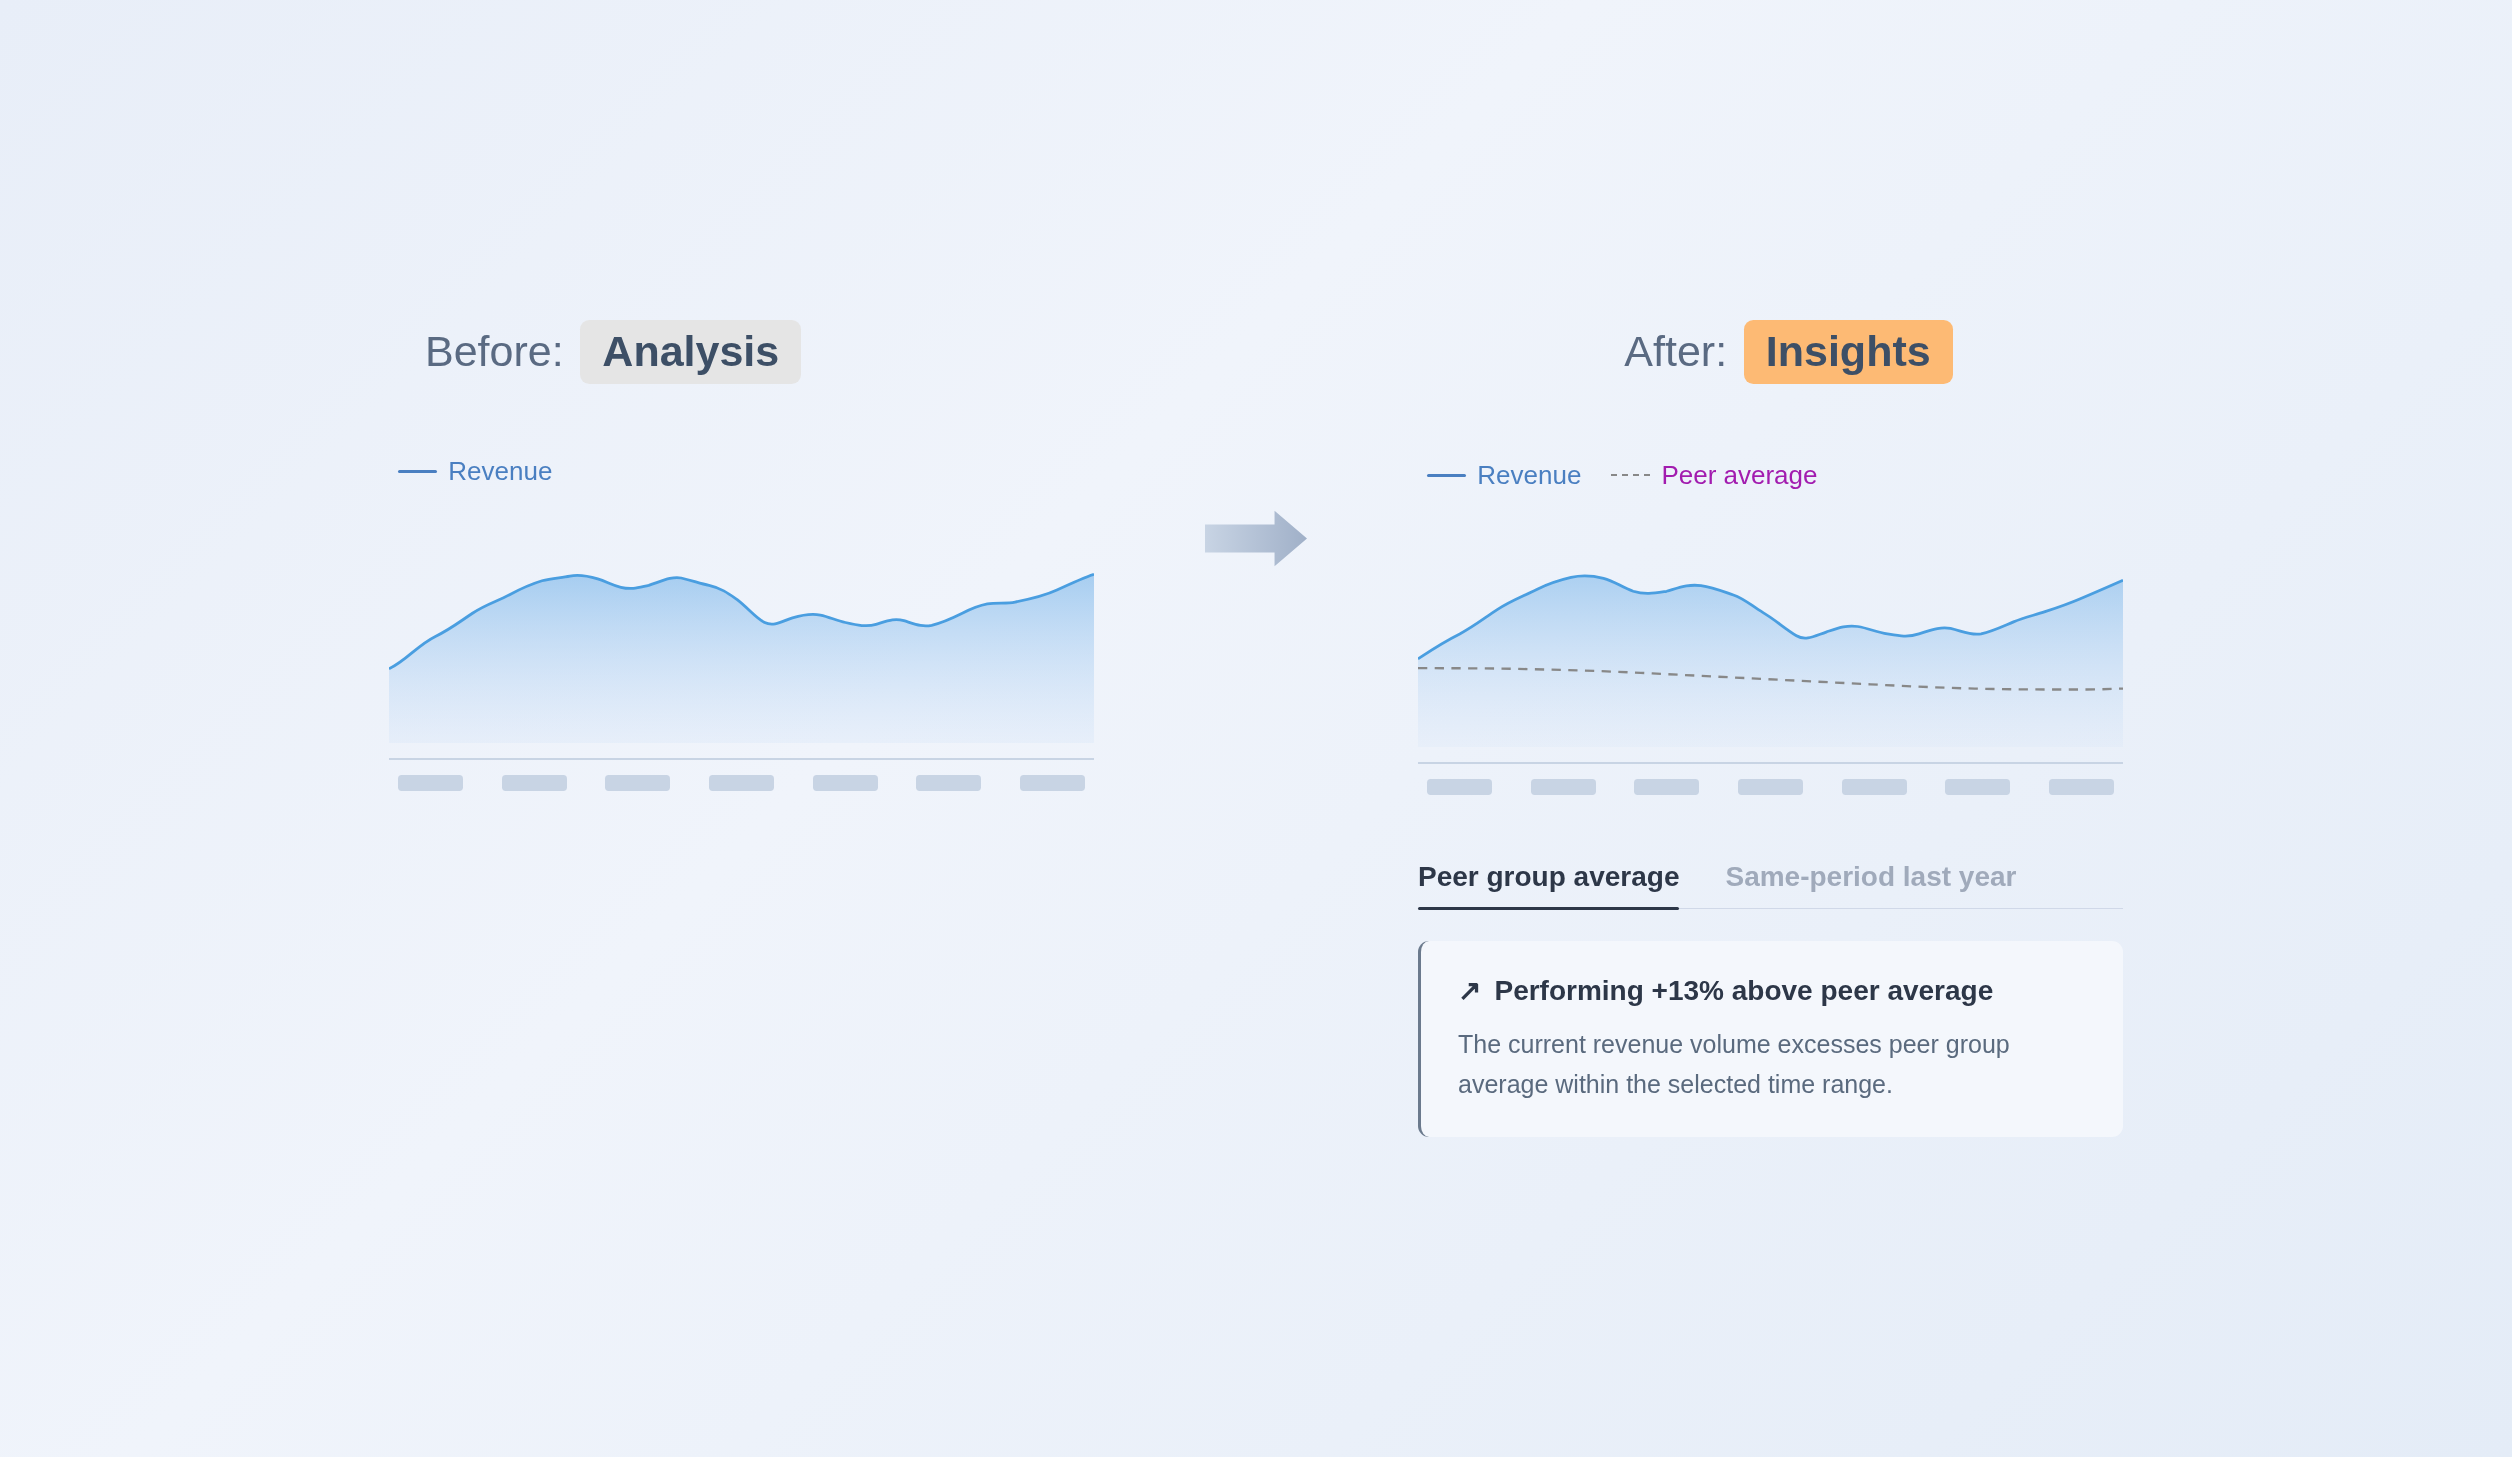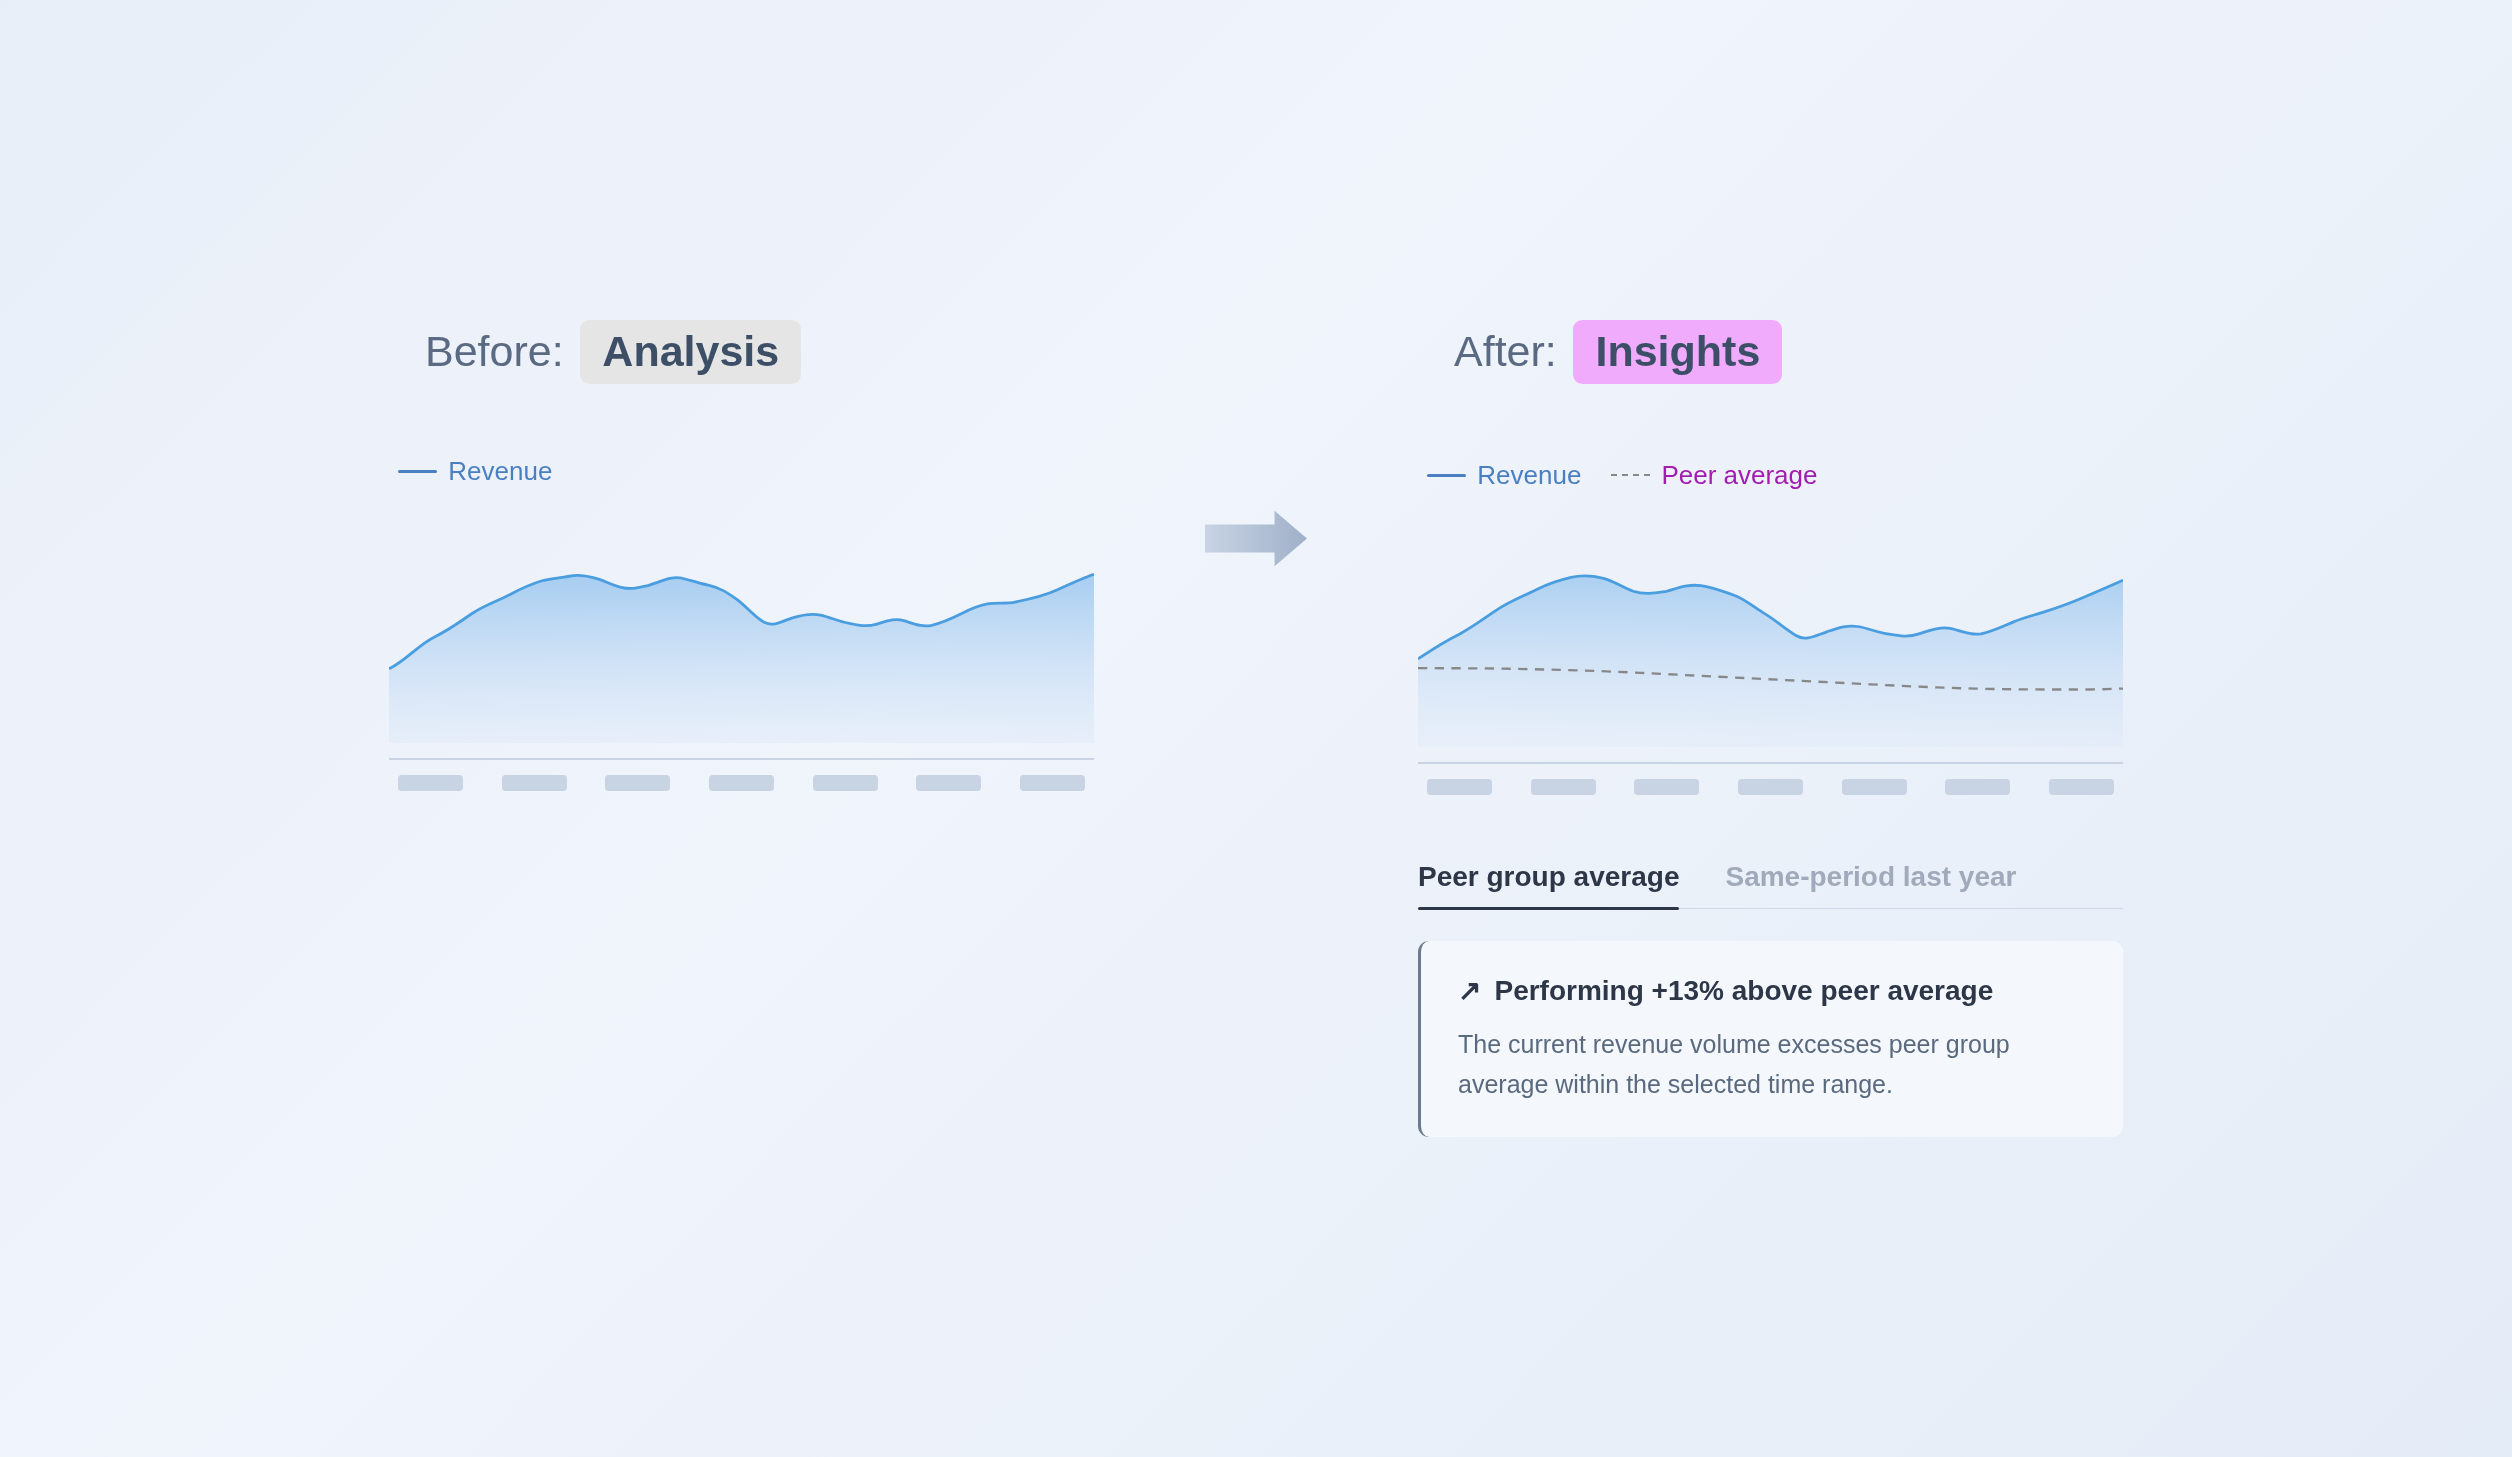--- a/index.html
+++ b/index.html
@@ -42,21 +42,21 @@
     .panel-header .label-badge {
       background: #e5e5e5;
       border-radius: 9.3px;
       padding: 7.4px 22px;
       font-size: 43px;
       font-weight: 700;
       color: #3d4f66;
     }
 
     .panel-header .label-badge.highlight {
-      background: #f0abfc;
+      background: #fdba74;
       color: #3d4f66;
     }
 
     .chart-area {
       display: flex;
       flex-direction: column;
       gap: 15px;
       width: 705px;
       margin-top: 44px;
     }
@@ -197,21 +197,21 @@
 
     .insight-body {
       font-size: 25px;
       color: #5a6a7e;
       line-height: 1.6;
     }
 
     .right-panel {
       display: flex;
       flex-direction: column;
-      align-items: flex-start;
+      align-items: center;
       gap: 32px;
     }
   </style>
 </head>
 <body>
 
 <div class="container">
 
   <div class="panel">
     <div class="panel-header">

